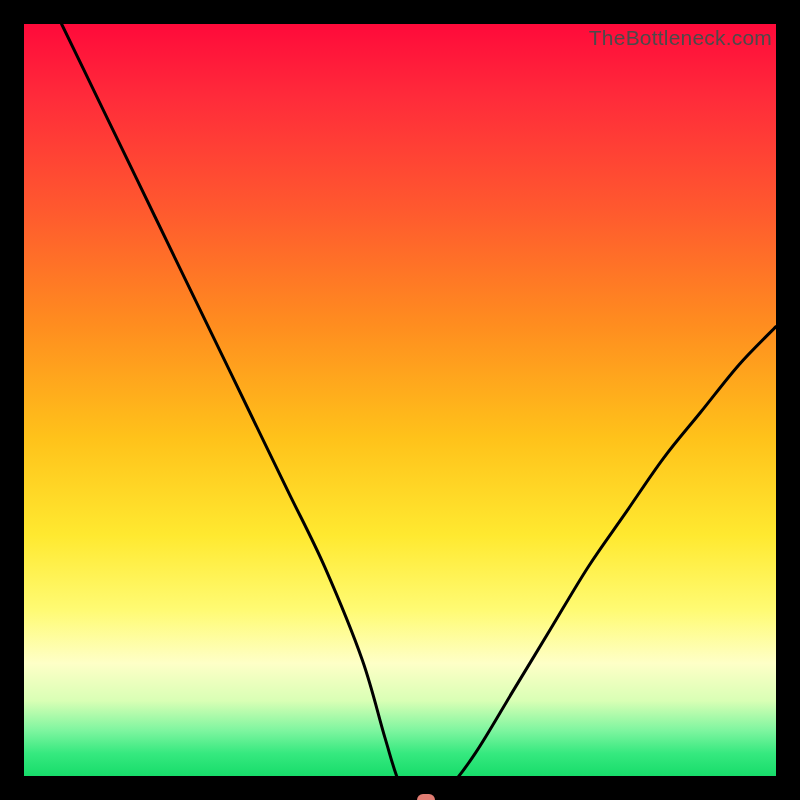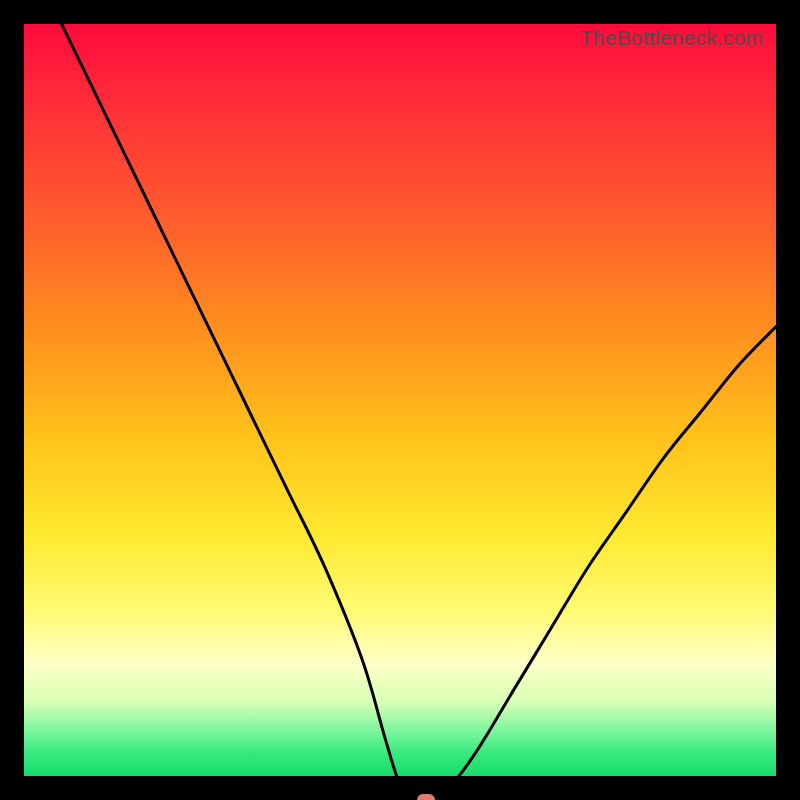--- a/index.html
+++ b/index.html
@@ -35,21 +35,21 @@
       #feffc7 85%,
       #d9ffb5 90%,
       #7df59f 94%,
       #36e97f 97%,
       #17dc6a 100%
     );
   }
   .watermark {
     position: absolute;
     top: 2px;
-    right: 12px;
+    right: 4px;
     color: #4b4b4b;
     font-size: 21px;
     font-weight: 500;
     letter-spacing: 0.2px;
     user-select: none;
   }
   svg.curve {
     position: absolute;
     left: 0;
     top: 0;

